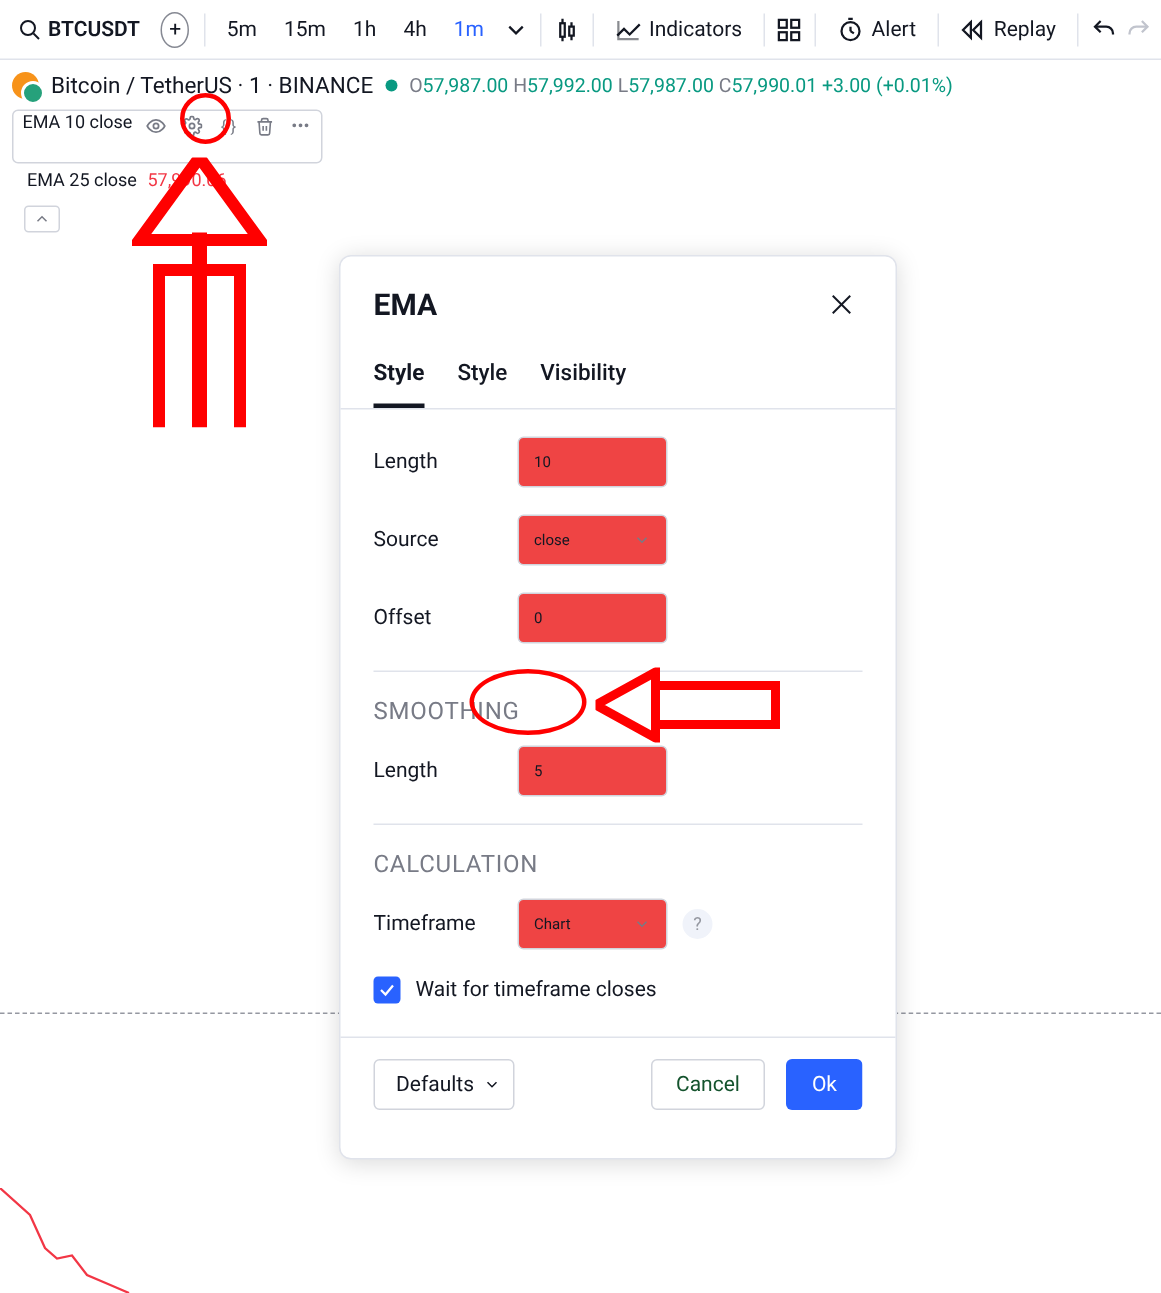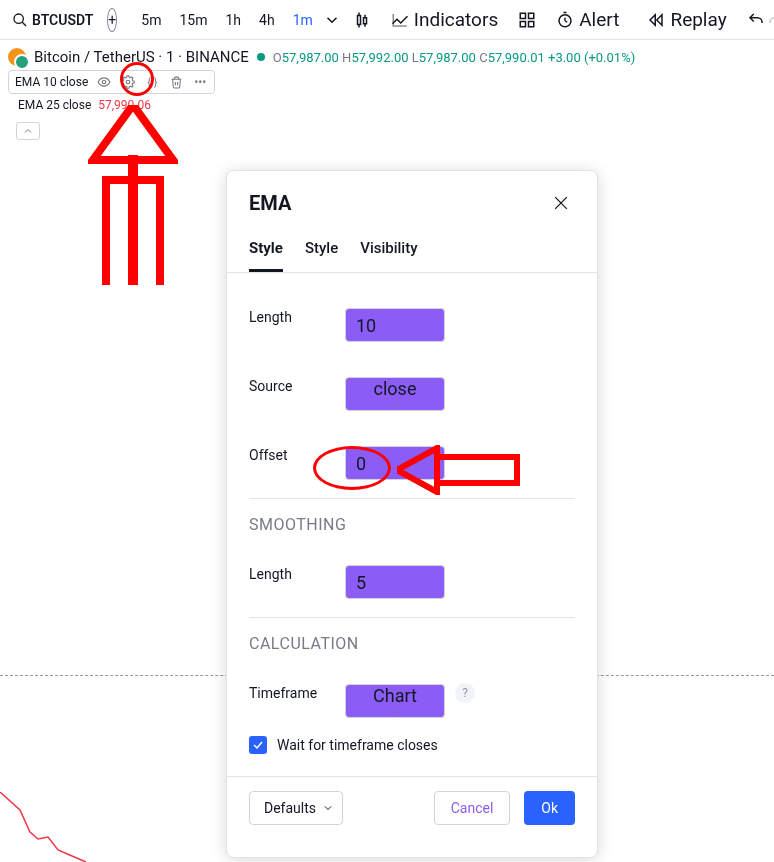--- a/index.html
+++ b/index.html
@@ -8,35 +8,35 @@
 
 .topbar { height: 40px; border-bottom: 1px solid #e0e3eb; display: flex; align-items: center; padding: 0 4px; gap: 2px; }
 .sym-btn { display: flex; align-items: center; gap: 4px; padding: 4px 8px; border-radius: 4px; font-size: 14px; font-weight: 600; color: #131722; }
 .sym-btn svg { width: 16px; height: 16px; }
 .vsep { width: 1px; height: 22px; background: #e0e3eb; margin: 0 4px; }
 .tb-item { padding: 4px 8px; font-size: 14px; color: #131722; cursor: pointer; border-radius: 4px; }
 .tb-item.active { color: #2962ff; }
 .tb-icon { width: 28px; height: 28px; display: flex; align-items: center; justify-content: center; cursor: pointer; color: #131722; }
 .tb-icon svg { width: 18px; height: 18px; }
 .plus-circle { width: 24px; height: 24px; border: 1px solid #868993; border-radius: 50%; display: flex; align-items: center; justify-content: center; font-size: 14px; color: #131722; cursor: pointer; margin: 0 4px;}
-.tb-lbl { display: flex; align-items: center; gap: 5px; padding: 4px 8px; font-size: 19px; color: #131722; cursor:pointer;}
+.tb-lbl { display: flex; align-items: center; gap: 5px; padding: 4px 8px; font-size: 14px; color: #131722; cursor:pointer;}
 
 
 .syminfo { display: flex; align-items: center; gap: 8px; padding: 8px 8px 2px 8px; font-size: 15px; }
 .coin-icon { width: 18px; height: 18px; border-radius: 50%; background: #f7931a; position: relative; }
 .coin-icon::after { content:""; position:absolute; right:-4px; bottom:-4px; width:12px; height:12px; border-radius:50%; background:#26a17b; border:2px solid #fff;}
 .sym-title { color: #131722; }
 .dot { width: 8px; height: 8px; border-radius: 50%; background: #089981; }
 .ohlc { font-size: 13px; }
 .ohlc .k { color: #787b86; }
 .ohlc .g { color: #089981; }
 
 
 .legend { padding: 2px 8px; }
-.legend-row { display: inline-flex; align-items: center; height: 24px; border: 1px solid #d1d4dc; border-radius: 4px; background: #fff; font-size: 12px; gap: 2px; padding: 0 3px; }
+.legend-row { display: inline-flex; height: 36px; border: 1px solid #d1d4dc; border-radius: 4px; background: #fff; font-size: 12px; gap: 2px; padding: 0 3px; }
 .legend-row span { padding: 0 3px; color: #131722; }
 .legend-row .mini { width: 22px; height: 20px; display:flex; align-items:center; justify-content:center; color:#787b86; cursor:pointer;}
 .legend-plain { font-size: 12px; color: #131722; padding: 4px 10px; }
 .legend-plain .val { color: #f23645; margin-left: 4px; }
 .collapse-btn { margin: 6px 8px; width: 24px; height: 18px; border: 1px solid #d1d4dc; border-radius: 3px; display:flex; align-items:center; justify-content:center; font-size:10px; color:#787b86; cursor:pointer;}
 
 
 .dashline { position:absolute; left:0; right:0; top:675px; border-top: 1px dashed #9598a1; }
 
 
@@ -54,32 +54,32 @@
 .dlg-title { font-size: 20px; font-weight:700; color:#131722; }
 .dlg-close { width:28px; height:28px; display:flex; align-items:center; justify-content:center; cursor:pointer; color:#131722;}
 .dlg-tabs { display:flex; gap: 22px; padding: 0 22px; border-bottom: 1px solid #e0e3eb; }
 .dlg-tab { padding: 10px 0 12px 0; font-size:15px; color:#131722; cursor:pointer; border-bottom: 3px solid transparent; font-weight:500;}
 .dlg-tab.active { font-weight:700; border-bottom-color:#131722; }
 .dlg-body { padding: 18px 22px 6px 22px; }
 .dlg-section { border-top: 1px solid #e0e3eb; padding-top: 16px; margin-top: 14px; }
 .sect-label { font-size: 16px; color:#787b86; letter-spacing: 0.5px; margin-bottom: 14px; }
 .frow { display:flex; align-items:center; margin-bottom: 18px; }
 .frow .lbl { width: 96px; font-size: 14px; color:#131722; }
-.num-input, .sel { height: 34px; border:1px solid #d1d4dc; border-radius: 4px; padding: 0 10px; font-size:18px; color:#131722; background:#8b5cf6;margin-top:17px; }
+.num-input, .sel { height: 34px; border:1px solid #d1d4dc; border-radius: 4px; padding: 0 10px; font-size:10px; color:#131722; background:#ef4444; }
 .num-input { width: 100px; }
-.sel { width: 100px; display:flex; align-items:center; justify-content:space-between; cursor:pointer;flex-direction:column; }
+.sel { width: 100px; display:flex; align-items:center; justify-content:space-between; cursor:pointer; }
 .sel svg { width:12px; height:12px; color:#787b86; }
 .help-q { width:20px; height:20px; border-radius:50%; background:#f0f3fa; color:#9598a1; font-size:12px; display:flex; align-items:center; justify-content:center; margin-left:10px;}
 .chk-row { display:flex; align-items:center; gap:10px; font-size:14px; color:#131722; margin-bottom:16px; }
 .chk { width:18px; height:18px; border-radius:3px; background:#2962ff; display:flex; align-items:center; justify-content:center; color:#fff; }
 .chk svg { width:12px; height:12px; }
 .dlg-foot { display:flex; align-items:center; justify-content:space-between; padding: 14px 22px 32px 22px; border-top:1px solid #e0e3eb; }
 .def-btn { height:34px; padding: 0 8px 0 14px; border:1px solid #d1d4dc; border-radius:4px; background:#fff; font-size:14px; display:flex; align-items:center; gap:6px; cursor:pointer; color:#131722;}
 .btn { height:34px; padding: 0 16px; border-radius:4px; font-size:14px; cursor:pointer; border:1px solid transparent;}
-.btn-cancel { background:#fff; border-color:#d1d4dc; color:#8b5cf6; }
+.btn-cancel { background:#fff; border-color:#d1d4dc; color:#14532d; }
 .btn-ok { background:#2962ff; color:#fff; margin-left:10px; }
 </style>
 </head>
 <body>
 
 <div class="topbar">
   <div class="sym-btn">
     <svg viewBox="0 0 24 24" fill="none" stroke="currentColor" stroke-width="2">
         <circle cx="10" cy="10" r="7"></circle>
         <line x1="21" y1="21" x2="15.5" y2="15.5"></line>

